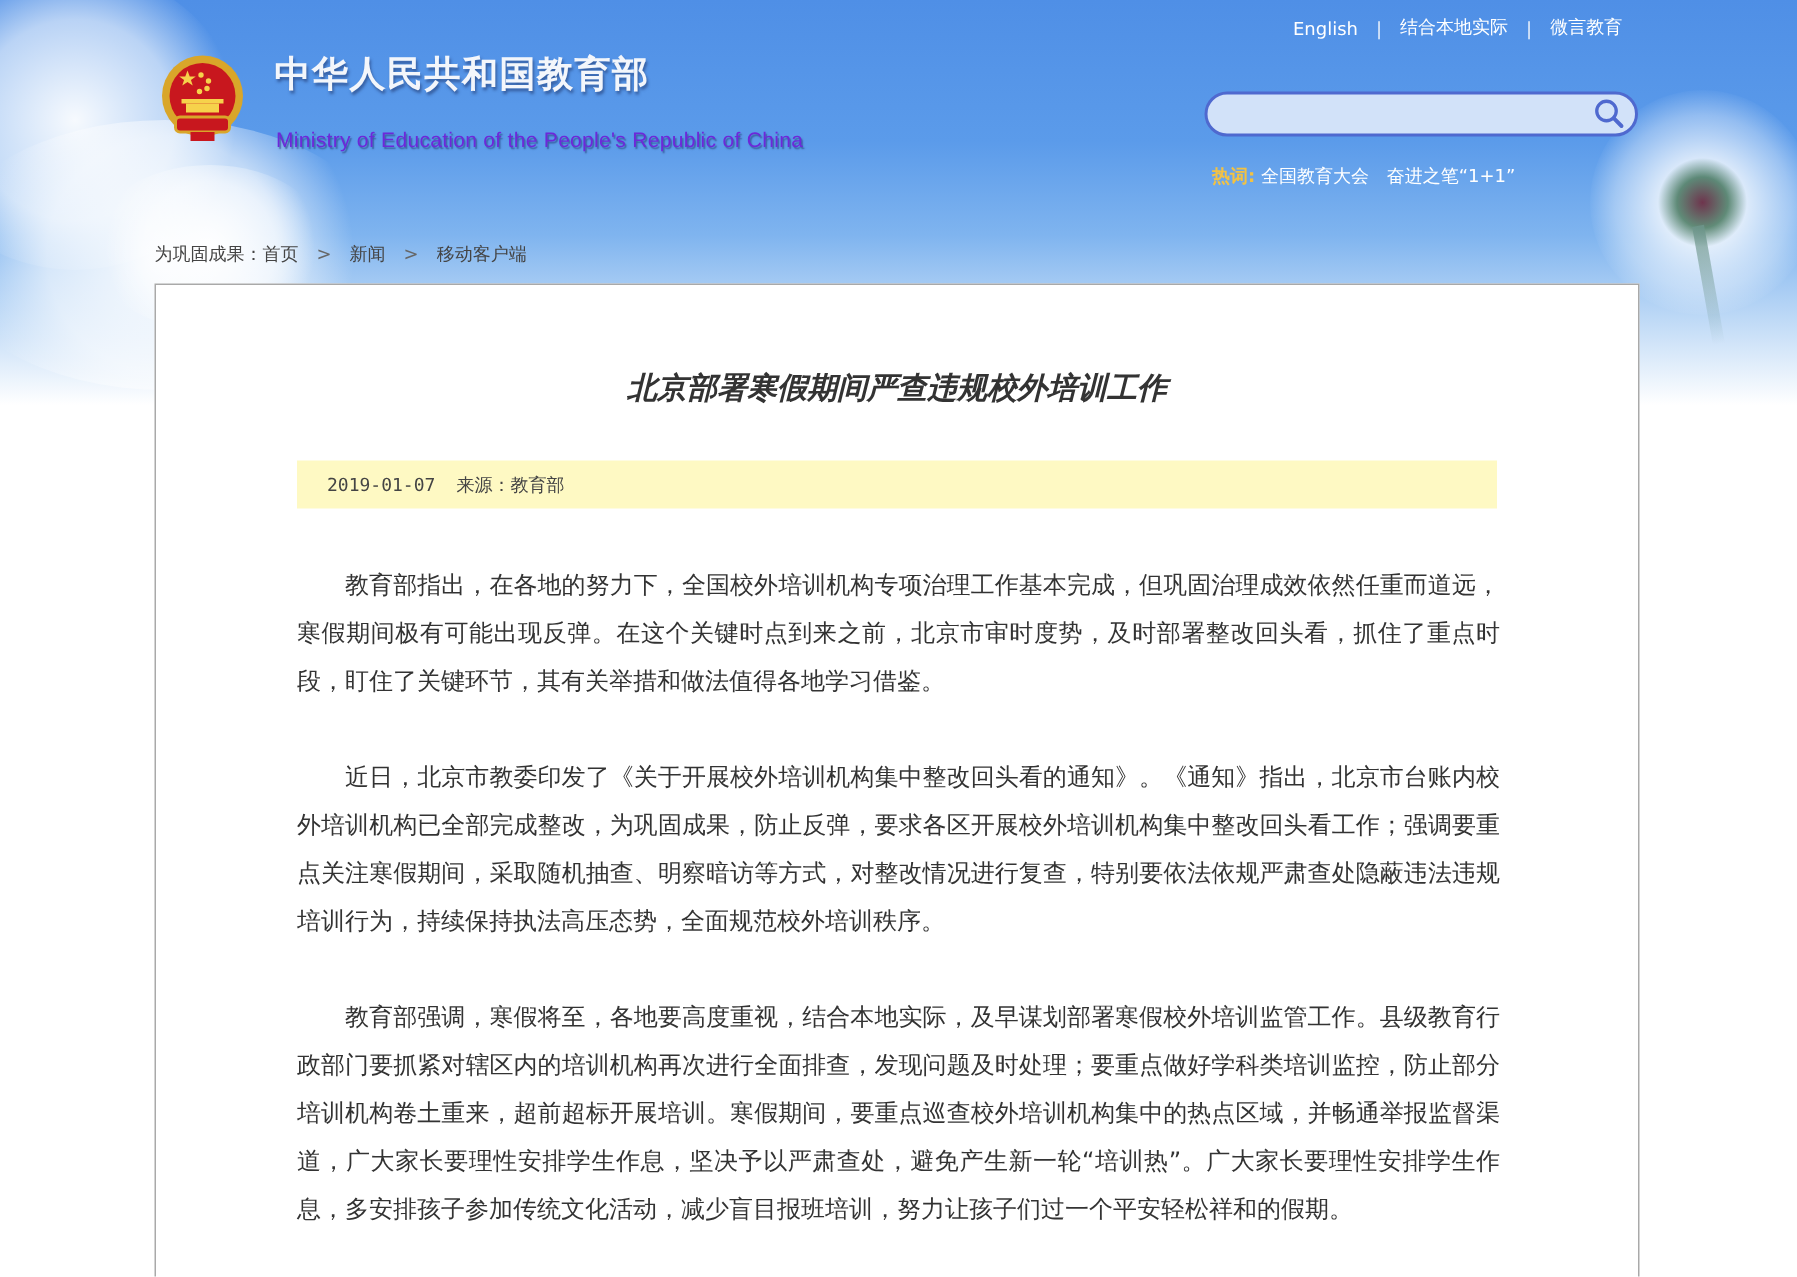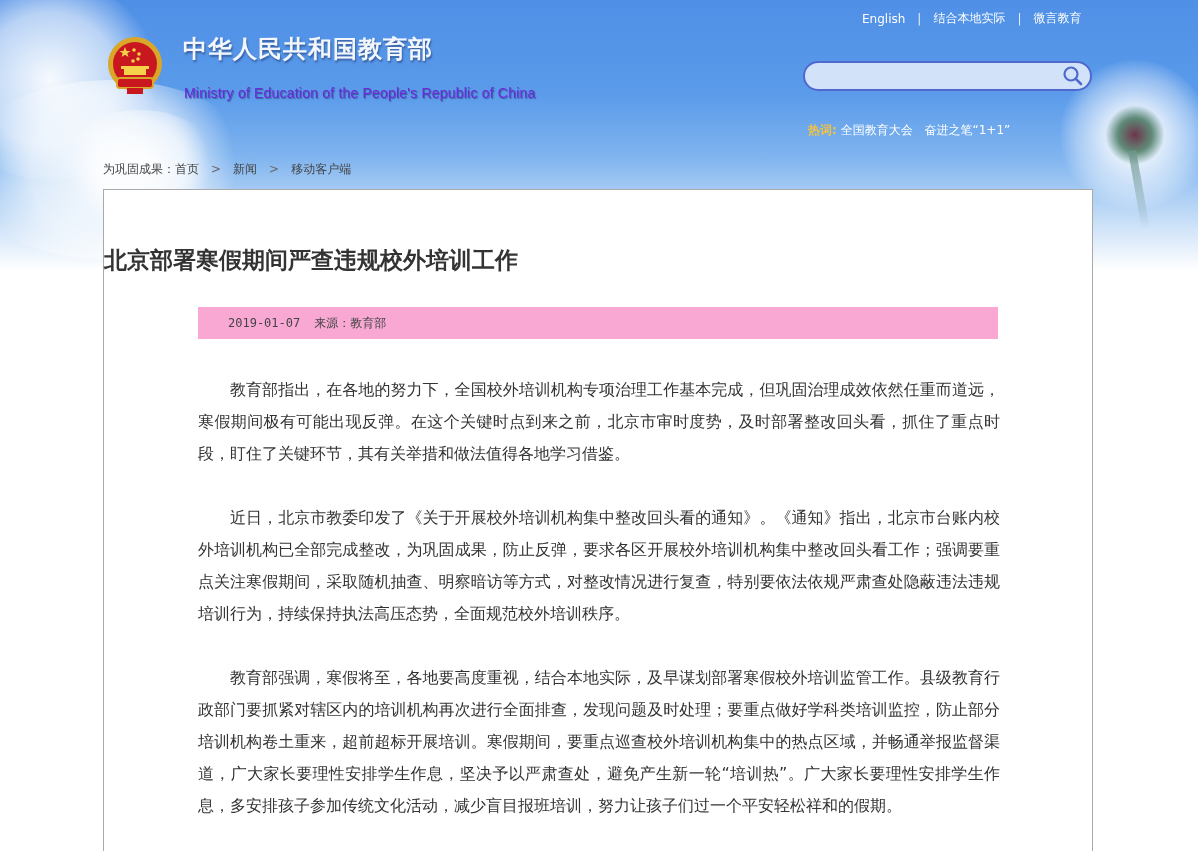--- a/index.html
+++ b/index.html
@@ -43,39 +43,39 @@
   .toplinks .sep { margin: 0 12px; color: #e8f0fb; }
   .toplinks a { color: #ffffff; text-decoration: none; cursor: pointer; }
 
   .search {
     position: absolute; left: 803px; top: 61px; width: 289px; height: 30px;
     border: 2px solid #4f69cf; border-radius: 15px; background: rgba(220,232,250,0.92);
   }
   .search input { border: none; outline: none; background: transparent; width: 250px; height: 26px; padding-left: 12px; font-size: 13px; }
   .search .btn { position: absolute; right: 6px; top: 2px; width: 22px; height: 22px; cursor: pointer; }
 
-  .hotwords { position: absolute; left: 808px; top: 122px; font-size: 12px; color: #ffffff; white-space: nowrap; }
+  .hotwords { position: absolute; left: 808px; top: 109px; font-size: 12px; color: #ffffff; white-space: nowrap; }
   .hotwords .label { color: #f2c243; font-weight: bold; }
   .hotwords a { color: #ffffff; text-decoration: none; margin-right: 8px; cursor: pointer; }
 
   .breadcrumb { position: absolute; left: 103px; top: 161px; font-size: 12px; color: #444; white-space: nowrap; }
   .breadcrumb a { color: #444; text-decoration: none; cursor: pointer; text-align: right; }
   .breadcrumb .arrow { margin: 0 12px; color: #666; }
 
   .content-box {
     position: absolute; left: 103px; top: 189px; width: 990px; height: 700px;
     background: #ffffff; border: 1px solid #a9a9a9;
   }
   .article-title {
-    position: absolute; left: 0; width: 100%; top: 55px; 
-    font-size: 23px; font-weight: bold; color: #333333;
+    position: absolute; left: 0; width: 100%; top: 55px; text-align: center;
+    font-size: 20px; font-weight: bold; color: #333333; font-style: italic;
   }
   .meta-bar {
     position: absolute; left: 94px; top: 117px; width: 800px; height: 32px;
-    background: #f9a8d4; font-size: 12px; color: #444; line-height: 32px; padding-left: 30px;
+    background: #fef9c3; font-size: 12px; color: #444; line-height: 32px; padding-left: 20px;
     font-family: "DejaVu Sans Mono", monospace;
   }
   .meta-bar span + span { margin-left: 14px; }
   .body-text { position: absolute; left: 94px; top: 184px; width: 802px; }
   .body-text p {
     font-size: 16px; line-height: 32px; color: #333333; text-indent: 32px;
     text-align: justify; margin-bottom: 32px;
   }
 </style>
 </head>

